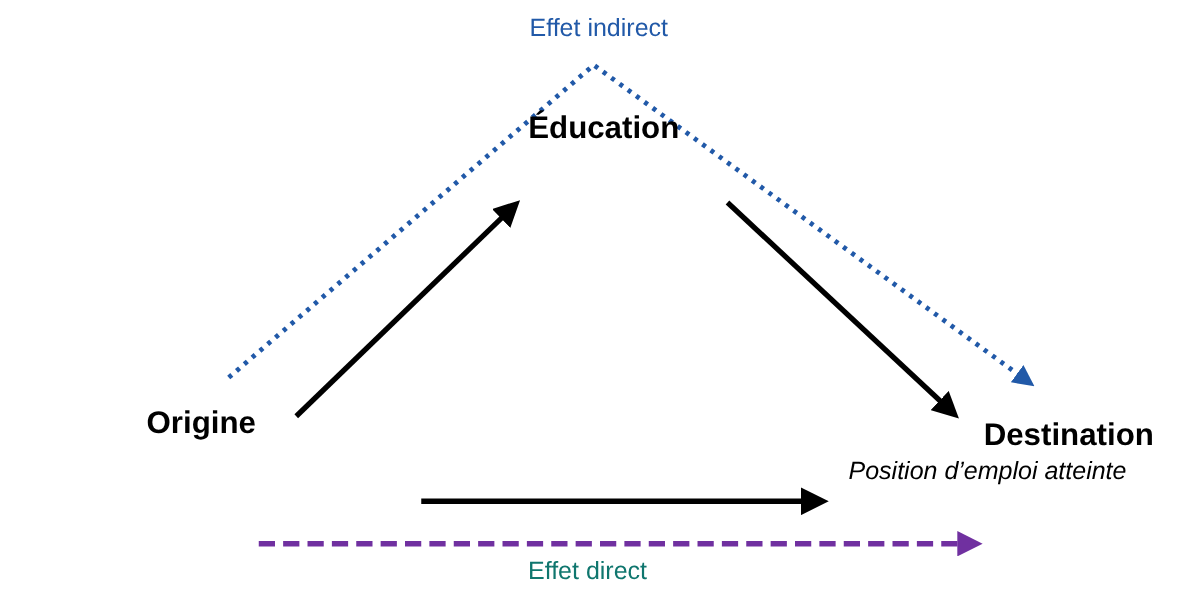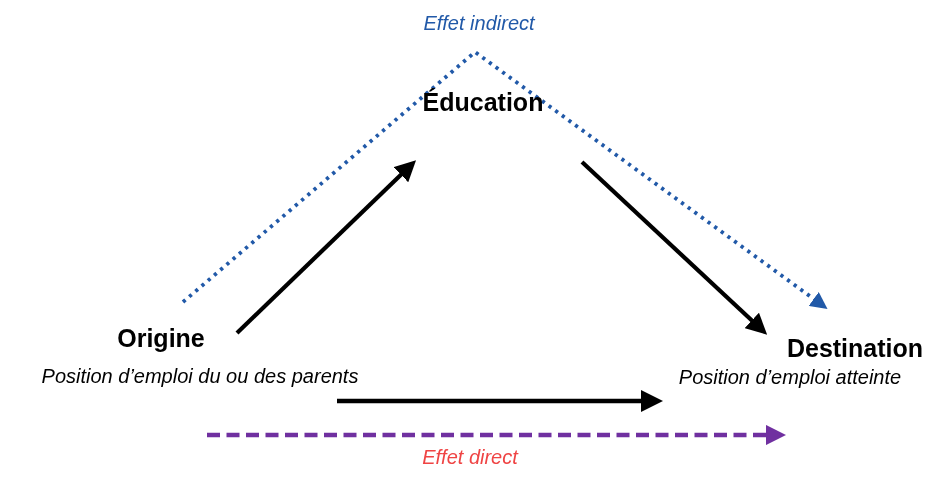--- a/index.html
+++ b/index.html
@@ -31,26 +31,25 @@
   }
   .node-title {
     font-weight: bold;
     font-size: 25px;
   }
   .node-subtitle {
     font-style: italic;
     font-size: 20px;
   }
   .effect-label {
-    font-style: italic;
     font-size: 20px;
     font-weight: 500;
   }
   .effect-indirect { color: #2159A8; }
-  .effect-direct   { color: #ef4444; }
+  .effect-direct   { color: #0f766e; }
 
   
   .pos-effet-indirect   { left: 479px; top: 12px;  }
   .pos-education-title  { left: 483px; top: 88px;  }
   .pos-education-sub    { left: 483px; top: 125px; }
   .pos-origine-title    { left: 161px; top: 324px; }
   .pos-origine-sub      { left: 200px; top: 365px; }
   .pos-destination-title{ left: 855px; top: 334px; }
   .pos-destination-sub  { left: 790px; top: 366px; }
   .pos-effet-direct     { left: 470px; top: 446px; }
@@ -84,21 +83,20 @@
     <line x1="207" y1="435" x2="778" y2="435" stroke="#7030A0" stroke-width="4.5" stroke-dasharray="13 6.5" marker-end="url(#arrow-purple)"></line>
   </svg>
 
   <div class="label effect-label effect-indirect pos-effet-indirect">Effet indirect</div>
 
   <div class="label node-title pos-education-title">Éducation</div>
 
 
   <div class="label node-title pos-origine-title">Origine</div>
 
-  <div class="label node-subtitle pos-origine-sub">Position d’emploi du ou des parents</div>
 
   <div class="label node-subtitle pos-destination-sub">Position d’emploi atteinte</div>
 
   <div class="label node-title pos-destination-title">Destination</div>
 
   <div class="label effect-label effect-direct pos-effet-direct">Effet direct</div>
 
 </div>
 
 </body></html>

